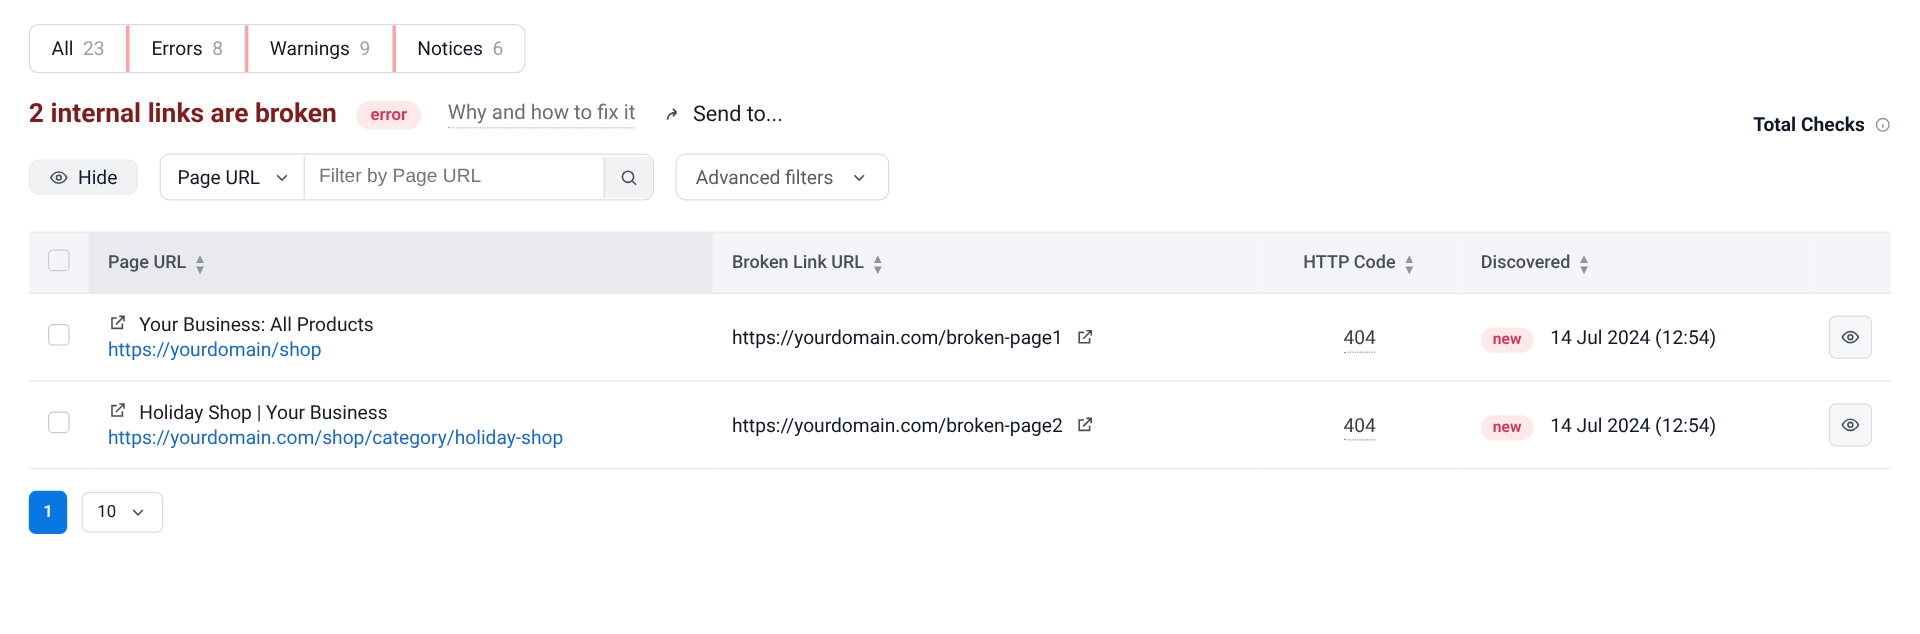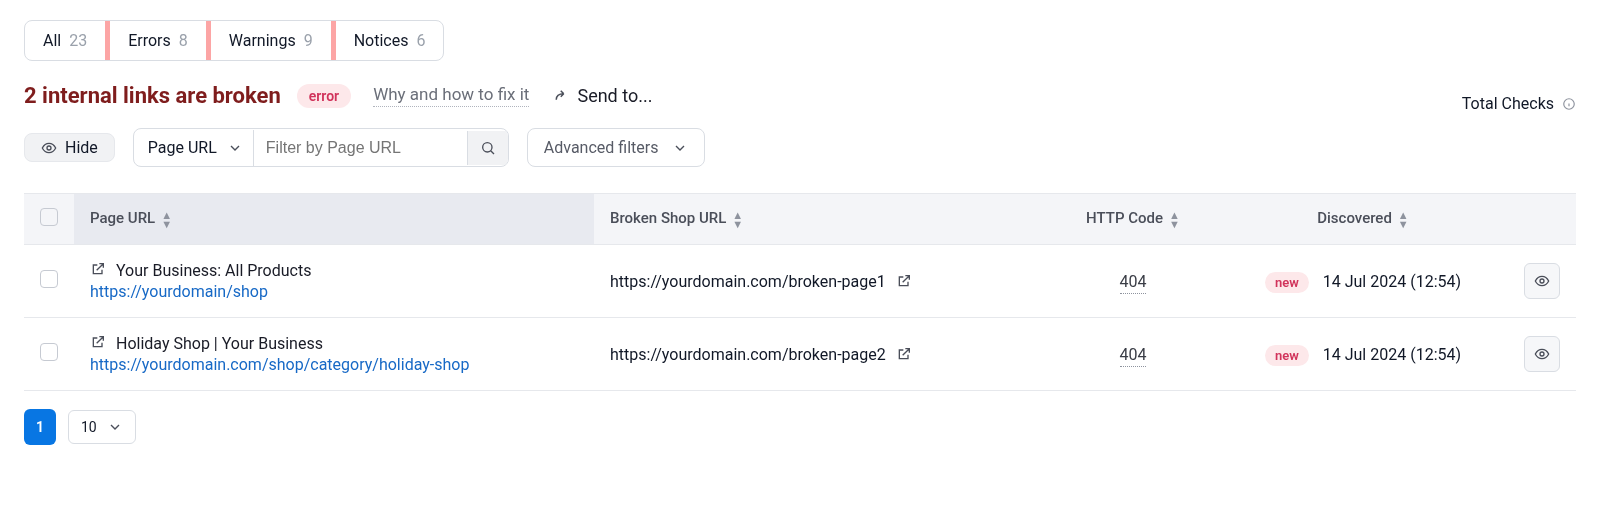--- a/index.html
+++ b/index.html
@@ -16,21 +16,21 @@
   
   .tabs {
     display: inline-flex;
     border: 1px solid #d9dde3;
     border-radius: 8px;
     overflow: hidden;
     margin-bottom: 22px;
   }
   .tab {
     padding: 10px 18px;
-    border-right: 5px solid #fca5a5;
+    border-right: 3px solid #fca5a5;
     cursor: pointer;
     display: flex;
     align-items: center;
     gap: 8px;
     font-size: 16px;
   }
   .tab:last-child { border-right: none; }
   .tab .count { color: #9aa1ab; }
 
   
@@ -102,21 +102,21 @@
     display:flex;
     align-items:center;
     gap:10px;
     cursor:pointer;
   }
   .select-like input {
     border: none;
     outline: none;
     padding: 9px 12px;
     font-size: 16px;
-    width: 214px;
+    width: 250px;
     border-left: 1px solid #d9dde3;
   }
   .select-like .search-btn {
     background: #f1f2f4;
     border-left: 1px solid #d9dde3;
     padding: 9px 12px;
     display:flex;
     align-items:center;
     cursor:pointer;
   }
@@ -134,21 +134,21 @@
 
   
   .total-checks {
     position: absolute;
     right: 0;
     top: -34px;
     text-align: left;
   }
   .tc-title {
     font-size: 16px;
-    font-weight: 400;
+    font-weight: 700;
     display:flex;
     align-items:center;
     gap:8px;
     justify-content:flex-end;
   }
   .tc-row {
     display:flex;
     align-items:center;
     gap:14px;
     margin-top:4px;
@@ -220,21 +220,21 @@
   }
   .eye-btn {
     width:36px;height:36px;
     border:1px solid #d9dde3;
     background:#f6f7f9;
     border-radius:6px;
     display:flex;align-items:center;justify-content:center;
     cursor:pointer;
   }
   th.center, td.center { text-align:center; }
-  th.right, td.right { text-align:center; }
+  th.right, td.right { text-align:left; }
 
   .sort-glyph {
     display:inline-block;
     color:#8e939e;
     margin-left:6px;
     font-size:11px;
     line-height:9px;
     vertical-align:middle;
   }
 
@@ -348,21 +348,21 @@
 
 
 <table>
   <thead>
     <tr>
       <th style="width:46px"><span class="chk"></span></th>
       <th class="first" style="width:520px">
         <span>Page URL</span><span class="sort-glyph">▲<br>▼</span>
       </th>
       <th>
-        <span>Broken Shop URL</span><span class="sort-glyph">▲<br>▼</span>
+        <span>Broken Link URL</span><span class="sort-glyph">▲<br>▼</span>
       </th>
       <th class="center" style="width:170px">
         <span>HTTP Code</span><span class="sort-glyph">▲<br>▼</span>
       </th>
       <th class="right" style="width:290px">
         <span>Discovered</span><span class="sort-glyph">▲<br>▼</span>
       </th>
       <th style="width:60px"></th>
     </tr>
   </thead>

